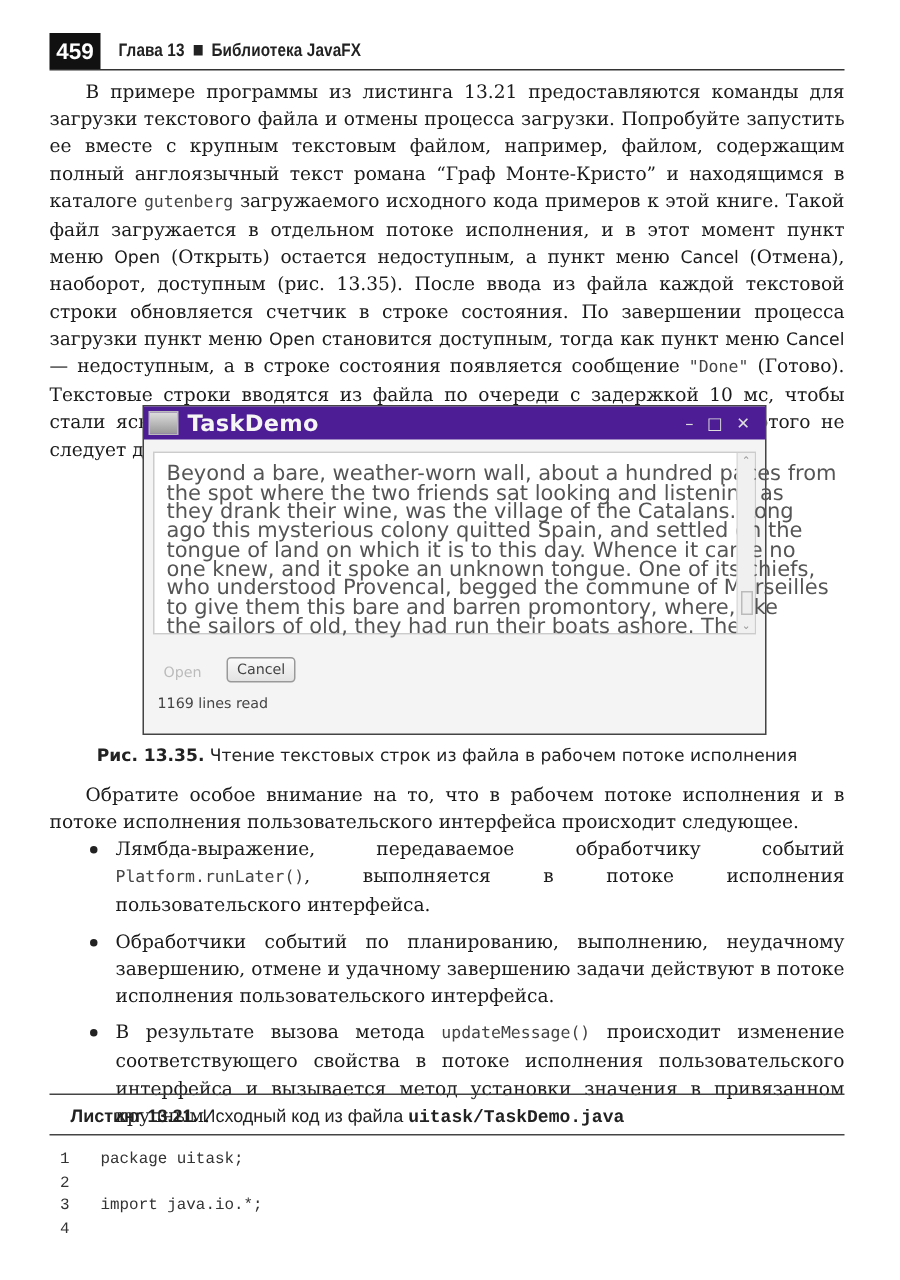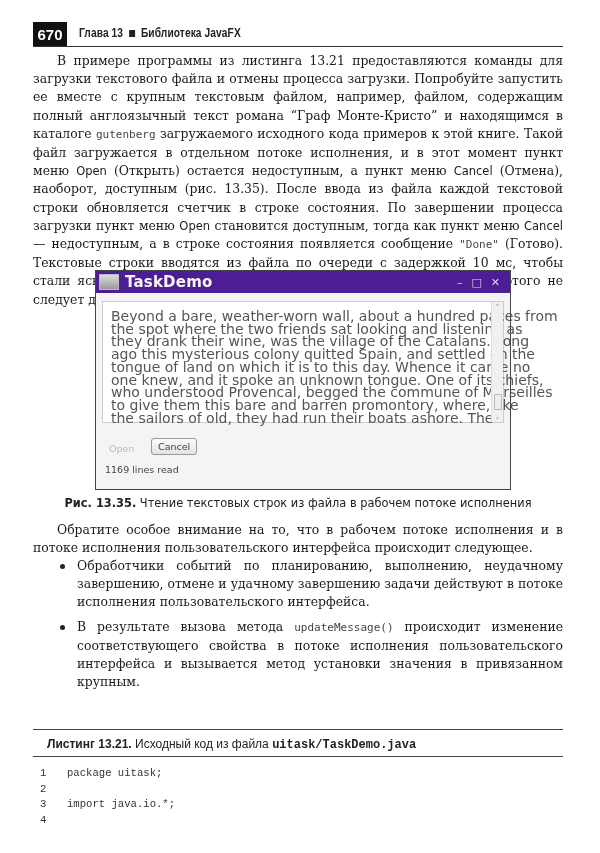--- a/index.html
+++ b/index.html
@@ -47,21 +47,21 @@
   .listing-title b { font-weight: bold; }
   .listing-title code { font-family: "Liberation Mono", monospace; font-weight: bold; font-size: 12px; }
   .code { position: absolute; left: 40px; top: 766px; font-family: "Liberation Mono", monospace; font-size: 10.6px; line-height: 15.6px; color: #333; }
   .code .line { display: flex; white-space: pre; }
   .code .ln { width: 27px; }
 </style>
 </head>
 <body>
 
 <div class="header">
-  <div class="page-num">670</div>
+  <div class="page-num">459</div>
   <div class="chapter">
     <span>Глава 13</span><span class="sq"></span><span>Библиотека JavaFX</span>
   </div>
 </div>
 
 <div class="para" style="top:52px;">
   <p><span>В примере программы из листинга 13.21 предоставляются команды для загрузки текстового файла и отмены процесса загрузки. Попробуйте запустить ее вместе с крупным текстовым файлом, например, файлом, содержащим полный англоязычный текст романа “Граф Монте-Кристо” и находящимся в каталоге </span><span class="mono">gutenberg</span><span> загружаемого исходного кода примеров к этой книге. Такой файл загружается в отдельном потоке исполнения, и в этот момент пункт меню </span><span class="sans-inline">Open</span><span> (Открыть) остается недоступным, а пункт меню </span><span class="sans-inline">Cancel</span><span> (Отмена), наоборот, доступным (рис. 13.35). После ввода из файла каждой текстовой строки обновляется счетчик в строке состояния. По завершении процесса загрузки пункт меню </span><span class="sans-inline">Open</span><span> становится доступным, тогда как пункт меню </span><span class="sans-inline">Cancel</span><span> — недоступным, а в строке состояния появляется сообщение </span><span class="mono">"Done"</span><span> (Готово). Текстовые строки вводятся из файла по очереди с задержкой 10 мс, чтобы стали ясно видны обновления в строке состояния, но на практике этого не следует делать в своих прикладных программах.</span></p>
 </div>
 
 <div class="outer-window">
@@ -99,20 +99,24 @@
   <b>Рис. 13.35.</b><span> Чтение текстовых строк из файла в рабочем потоке исполнения</span>
 </div>
 
 <div class="para" style="top:521px;">
   <p>Обратите особое внимание на то, что в рабочем потоке исполнения и в потоке исполнения пользовательского интерфейса происходит следующее.</p>
 </div>
 
 <div class="bullets">
   <div class="bullet">
     <span class="dot"></span>
+    <span>Лямбда-выражение, передаваемое обработчику событий </span><span class="mono">Platform.runLater()</span><span>, выполняется в потоке исполнения пользовательского интерфейса.</span>
+  </div>
+  <div class="bullet">
+    <span class="dot"></span>
     <span>Обработчики событий по планированию, выполнению, неудачному завершению, отмене и удачному завершению задачи действуют в потоке исполнения пользовательского интерфейса.</span>
   </div>
   <div class="bullet">
     <span class="dot"></span>
     <span>В результате вызова метода </span><span class="mono">updateMessage()</span><span> происходит изменение соответствующего свойства в потоке исполнения пользовательского интерфейса и вызывается метод установки значения в привязанном крупным.</span>
   </div>
 </div>
 
 <div class="rule" style="top:729px;"></div>
 <div class="listing-title">

